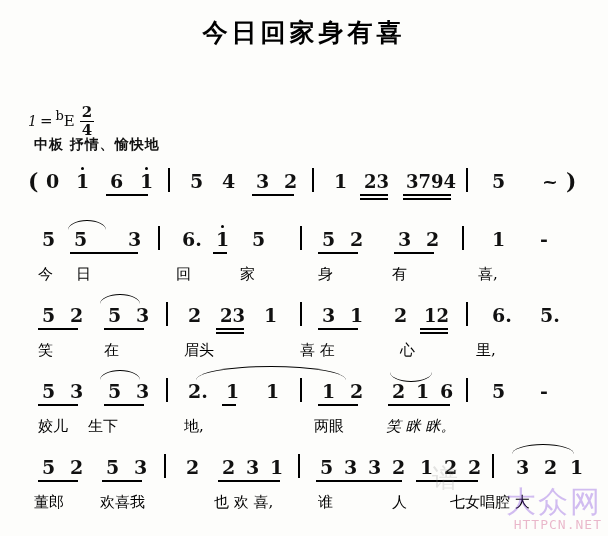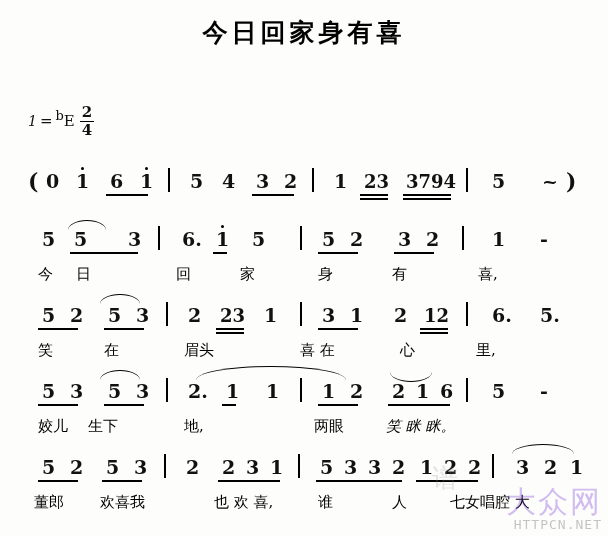--- a/index.html
+++ b/index.html
@@ -120,21 +120,21 @@
     text-align:right;
     pointer-events:none;
   }
   .wm .big{
     font-family:"DejaVu Serif","Liberation Serif",serif;
     font-size:30px;color:#6d28d9;letter-spacing:2px;
     display:block;line-height:30px;text-align:center;
   }
   .wm .small{
     font-family:"DejaVu Sans Mono","Liberation Mono",monospace;
-    font-size:13px;color:#404040;letter-spacing:1px;display:block;
+    font-size:13px;color:#be185d;letter-spacing:1px;display:block;
   }
   .wm2{
     position:absolute;right:150px;bottom:40px;opacity:.22;
     font-family:"DejaVu Serif","Liberation Serif",serif;
     font-size:26px;color:#8a8a8a;
   }
 </style>
 </head>
 <body>
 
@@ -147,20 +147,21 @@
     <span class="one">1</span>
     <span class="eq">=</span>
     <span class="flat">b</span>
     <span class="letter">E</span>
     <span class="frac">
       <span class="num">2</span>
       <span class="den">4</span>
     </span>
   </div>
 
+  <div class="tempo">中板 抒情、愉快地</div>
 
   <div class="music">
 
     <div class="row" style="height:56px;">
       <div class="notes">
         <span class="paren" style="left:28px;top:2px;">(</span>
         <span class="n" style="left:46px;top:6px;">0</span>
         <span class="n" style="left:76px;top:6px;">1</span>
         <span class="dotover" style="left:81px;top:1px;"></span>
         <span class="n" style="left:110px;top:6px;">6</span>

